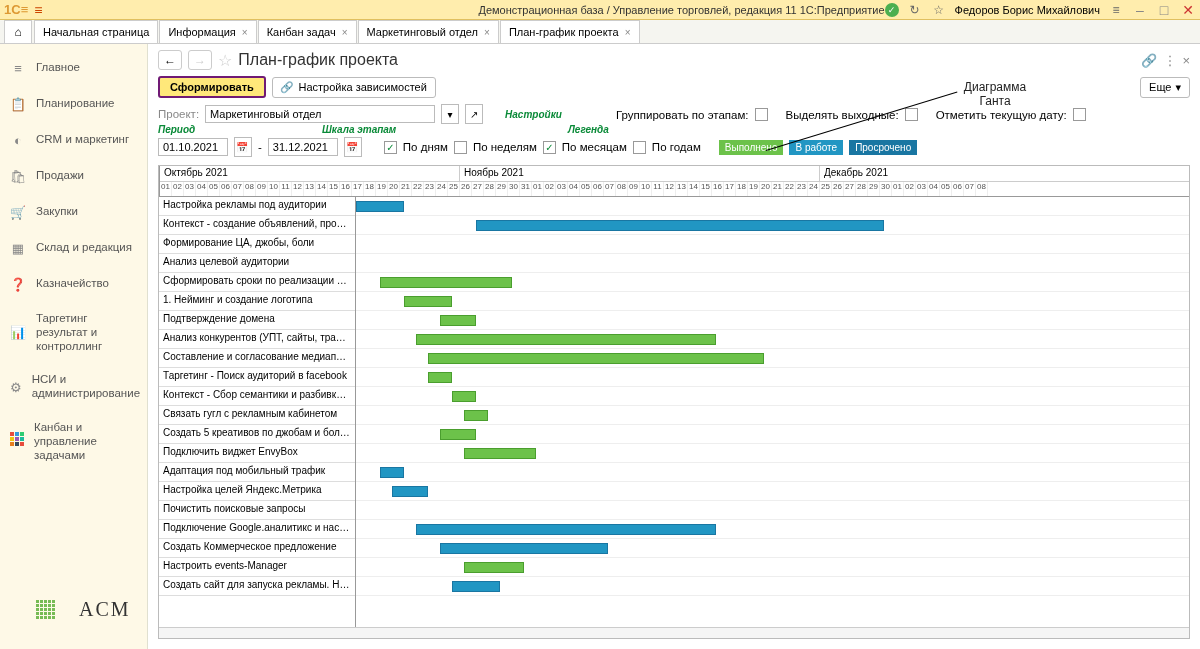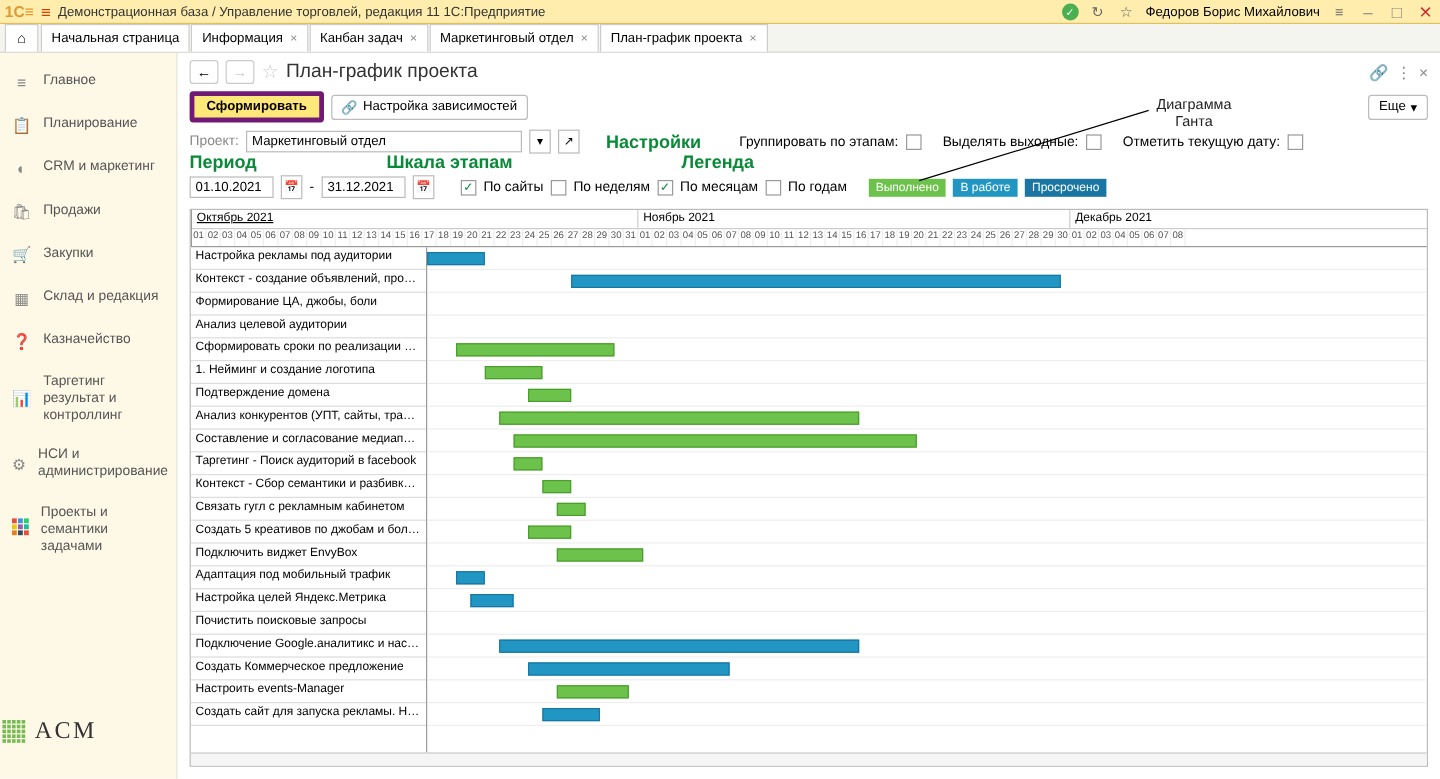--- a/index.html
+++ b/index.html
@@ -2,21 +2,21 @@
 <html><head>
 <meta charset="utf-8">
 <style>
   * { box-sizing: border-box; margin: 0; padding: 0; }
   body { font-family: Arial, sans-serif; font-size: 11px; background: #fff; width: 1200px; height: 649px; overflow: hidden; position: relative; }
   
   
   .titlebar { height: 20px; background: #ffedad; display: flex; align-items: center; padding: 0 4px; border-bottom: 1px solid #e0c060; }
   .logo-1c { color: #d93; font-weight: bold; font-size: 13px; margin-right: 6px; }
   .burger { color: #c40; font-size: 14px; margin-right: 6px; cursor: pointer; }
-  .titlebar-text { color: #333; flex: 1; }
+  .titlebar-text { color: #333; flex: 1; text-align: right; }
   .titlebar-right { display: flex; align-items: center; gap: 8px; }
   .tb-icon { width: 16px; height: 16px; display: inline-flex; align-items: center; justify-content: center; font-size: 12px; color: #666; cursor: pointer; }
   .green-circ { width: 14px; height: 14px; border-radius: 50%; background: #4CAF50; color: #fff; font-size: 9px; display: inline-flex; align-items: center; justify-content: center; }
   .win-btn { width: 16px; height: 16px; display: inline-flex; align-items: center; justify-content: center; font-size: 14px; color: #888; cursor: pointer; }
   .win-btn.close { color: #c33; }
   
   
   .tabbar { height: 24px; background: #f5f5f0; border-bottom: 1px solid #ccc; display: flex; align-items: stretch; padding-left: 4px; }
   .home-tab { width: 28px; display: flex; align-items: center; justify-content: center; border: 1px solid #ccc; border-bottom: none; background: #fff; margin-right: 2px; font-size: 12px; }
   .tab { padding: 4px 8px; border: 1px solid #ccc; border-bottom: none; background: #fff; display: flex; align-items: center; gap: 6px; font-size: 11px; margin-right: 1px; cursor: pointer; }
@@ -26,43 +26,43 @@
   
   .mainsplit { display: flex; height: calc(649px - 44px); }
   
   
   .sidebar { width: 148px; background: #fef9e7; border-right: 1px solid #e0e0d0; display: flex; flex-direction: column; padding-top: 6px; }
   .side-item { display: flex; align-items: center; gap: 10px; padding: 10px 10px; color: #555; cursor: pointer; font-size: 11.5px; }
   .side-icon { width: 16px; height: 16px; display: inline-flex; align-items: center; justify-content: center; font-size: 13px; color: #888; }
   .side-multi { line-height: 1.2; }
   .side-grid-icon { width: 16px; height: 20px; display: grid; grid-template-columns: repeat(3,4px); grid-auto-rows: 4px; gap: 1px; }
   .side-grid-icon span { display: block; width: 4px; height: 4px; }
-  .acm-logo { margin-top: auto; padding: 18px 12px 28px 2px; display: flex; align-items: center; gap: 8px; }
+  .acm-logo { margin-top: auto; padding: 18px 12px 28px 36px; display: flex; align-items: center; gap: 24px; }
   .acm-dots { display: grid; grid-template-columns: repeat(5,3px); grid-auto-rows: 3px; gap: 1px; }
   .acm-dots span { width: 3px; height: 3px; background: #7b5; }
   .acm-text { font-family: Georgia, serif; font-size: 20px; color: #333; letter-spacing: 2px; }
   
   
   .content { flex: 1; background: #fff; display: flex; flex-direction: column; overflow: hidden; }
   .content-header { padding: 6px 10px 4px 10px; display: flex; align-items: center; gap: 6px; border-bottom: none; }
   .nav-btn { border: 1px solid #ccc; background: #fff; width: 24px; height: 20px; display: inline-flex; align-items: center; justify-content: center; border-radius: 3px; cursor: pointer; font-size: 12px; }
   .star { color: #ccc; font-size: 16px; }
   .page-title { font-size: 16px; font-weight: normal; color: #333; }
   .header-right { margin-left: auto; display: flex; align-items: center; gap: 6px; color: #888; font-size: 13px; }
   
   .toolbar { padding: 2px 10px 6px 10px; display: flex; align-items: center; gap: 6px; }
-  .btn-primary { background: #ffe87a; border: 4px solid #701a75; padding: 3px 10px; border-radius: 3px; font-size: 11px; cursor: pointer; font-weight: bold; }
+  .btn-primary { background: #ffe87a; border: 2px solid #701a75; padding: 3px 10px; border-radius: 3px; font-size: 11px; cursor: pointer; font-weight: bold; }
   .btn-secondary { background: #fff; border: 1px solid #bbb; padding: 3px 8px; border-radius: 3px; font-size: 11px; cursor: pointer; display: flex; align-items: center; gap: 4px; }
   .btn-more { margin-left: auto; }
   
   
   .filters { padding: 0 10px 6px 10px; font-size: 11.5px; }
   .frow { display: flex; align-items: center; gap: 6px; margin-bottom: 2px; }
   .flabel { color: #888; }
-  .section-label { color: #0a8a38; font-weight: bold; font-size: 15px; }
+  .section-label { color: #0a8a38; font-weight: bold; font-size: 10px; font-style: italic; }
   .input { border: 1px solid #bbb; padding: 2px 4px; font-size: 11px; background: #fff; }
   .proj-input { width: 230px; }
   .date-input { width: 70px; }
   .icon-btn { border: 1px solid #bbb; width: 18px; height: 20px; display: inline-flex; align-items: center; justify-content: center; background: #fff; cursor: pointer; font-size: 10px; }
   .chk { width: 13px; height: 13px; border: 1px solid #999; display: inline-flex; align-items: center; justify-content: center; font-size: 10px; background: #fff; cursor: pointer; }
   .chk.checked::after { content: "✓"; color: #0a8a38; }
   .legend-badge { color: #fff; padding: 2px 6px; font-size: 10px; }
   .lg-done { background: #6cc24a; }
   .lg-work { background: #2196c3; }
   .lg-late { background: #1976a2; }
@@ -179,21 +179,21 @@
           <span style="background:#e74c3c"></span>
           <span style="background:#3498db"></span>
           <span style="background:#2ecc71"></span>
           <span style="background:#f1c40f"></span>
           <span style="background:#9b59b6"></span>
           <span style="background:#1abc9c"></span>
           <span style="background:#e67e22"></span>
           <span style="background:#34495e"></span>
           <span style="background:#e74c3c"></span>
         </span>
-        <span class="side-multi">Проекты и семантики задачами</span>
+        <span class="side-multi">Канбан и управление задачами</span>
       </div>
       <div class="acm-logo">
         <div class="acm-dots">
           <span></span>
           <span></span>
           <span></span>
           <span></span>
           <span></span>
           <span></span>
           <span></span>
@@ -267,40 +267,40 @@
         <div><span class="section-label">Легенда</span></div>
       </div>
       <div class="frow">
         <input class="input date-input" value="01.10.2021" style="">
         <span class="icon-btn">📅</span>
         <span>-</span>
         <input class="input date-input" value="31.12.2021" style="">
         <span class="icon-btn">📅</span>
         <span style="width:10px"></span>
         <span class="chk checked"></span>
-        <span>По сайты</span>
+        <span>По дням</span>
         <span class="chk"></span>
         <span>По неделям</span>
         <span class="chk checked"></span>
         <span>По месяцам</span>
         <span class="chk"></span>
         <span>По годам</span>
         <span style="width:6px"></span>
         <span class="legend-badge lg-done">Выполнено</span>
         <span class="legend-badge lg-work">В работе</span>
         <span class="legend-badge lg-late">Просрочено</span>
       </div>
     </div>
 
     <div class="gantt-wrap">
       <div class="gantt-header">
         <div class="gh-tasks"></div>
         <div class="gh-months">
           <div class="gh-month-row" id="month-row">
-              <div class="gh-month" style="width: 372px; text-decoration: underline;">Октябрь 2021</div>
+              <div class="gh-month" style="width: 300px;">Октябрь 2021</div>
               <div class="gh-month" style="width: 360px;">Ноябрь 2021</div>
               <div class="gh-month" style="width: 372px;">Декабрь 2021</div>
             </div>
           <div class="gh-day-row" id="day-row">
               <div class="gh-day">01</div>
               <div class="gh-day">02</div>
               <div class="gh-day">03</div>
               <div class="gh-day">04</div>
               <div class="gh-day">05</div>
               <div class="gh-day">06</div>

